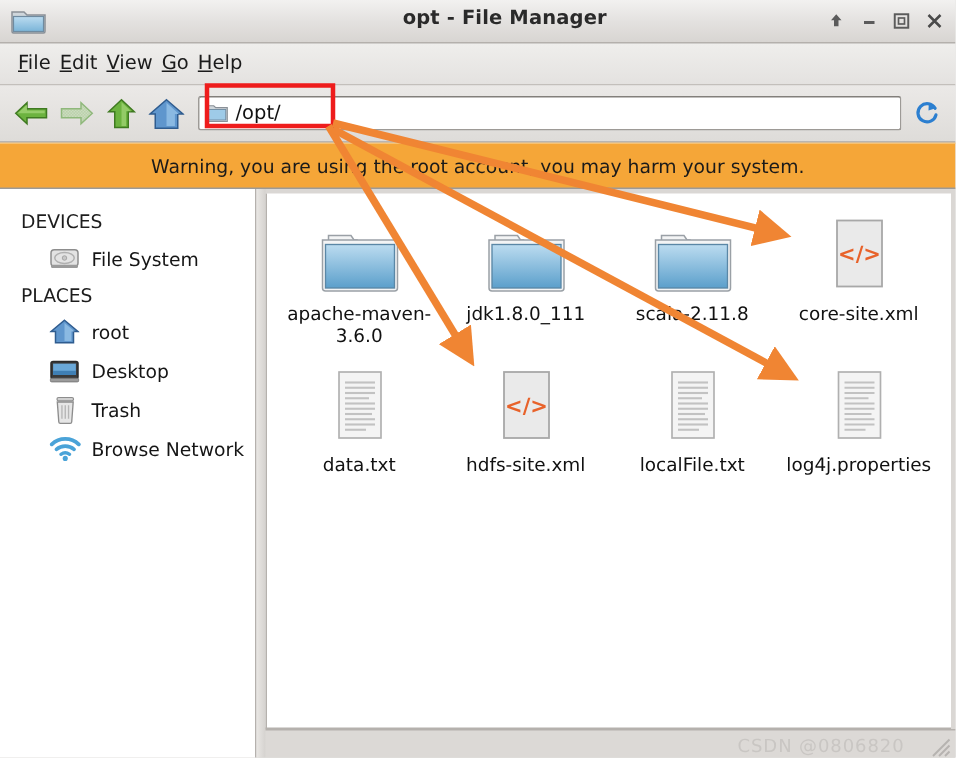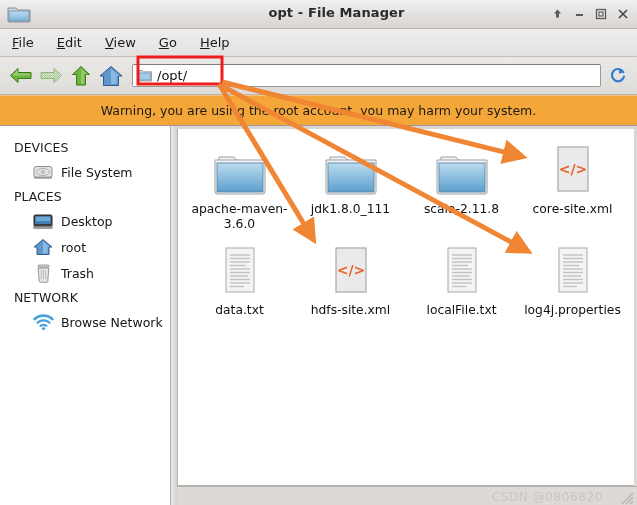--- a/index.html
+++ b/index.html
@@ -18,21 +18,21 @@
     border-bottom:1px solid #b4b0ac;}
   .tb-icon{position:absolute;left:6px;top:4px;width:26px;height:20px;}
   .tb-title{position:absolute;left:0;right:0;top:5px;text-align:center;
     font-size:13px;font-weight:bold;color:#2a2a2a;letter-spacing:.1px;padding-left:36px;}
   .tb-buttons{position:absolute;right:3px;top:2px;display:flex;gap:0px;}
   .tb-btn{width:22px;height:23px;display:flex;align-items:center;justify-content:center;
     cursor:default;}
   .tb-btn svg{display:block;}
 
   
-  .menubar{height:27px;display:flex;align-items:center;padding-left:9px;gap:17px;
+  .menubar{height:27px;display:flex;align-items:center;padding-left:9px;
     background:linear-gradient(#efeeec,#e4e2e0);
     border-bottom:1px solid #c3bfbb;}
   .menu-item{font-size:13px;color:#1b1b1b;padding:1px 3px;cursor:default;}
   .menu-item u{text-decoration:underline;}
 
   
   .toolbar{position:relative;height:38px;display:flex;align-items:center;
     background:linear-gradient(#ebe9e7,#dedcd9);
     border-bottom:1px solid #b9b5b1;padding:0 6px;box-sizing:border-box;justify-content:center;}
   .nav-btn{width:30px;height:30px;display:flex;align-items:center;justify-content:center;cursor:default;}
@@ -198,50 +198,49 @@
             <circle cx="10" cy="8" r="1.5" fill="#c7c7c7" stroke="#a0a0a0" stroke-width=".6"></circle>
             <rect x="1" y="12.5" width="18" height="2.2" rx="1" fill="#9b9b9b"></rect>
           </svg>
         </span>
         <span class="lb">File System</span>
       </div>
 
       <div class="sb-head">PLACES</div>
       <div class="sb-item">
         <span class="ic">
+          <svg width="20" height="18" viewBox="0 0 20 18">
+            <path d="M10 1.5 L19 9 H16 V16.5 H4 V9 H1 Z" fill="#5f96cd" stroke="#2f5c8f" stroke-width="1"></path>
+            <path d="M10 3.3 L16.8 9 H14.6 V15.4 H10 Z" fill="#8fbce4" opacity=".9"></path>
+          </svg>
+        </span>
+        <span class="lb">root</span>
+      </div>
+      <div class="sb-item">
+        <span class="ic">
           <svg width="20" height="17" viewBox="0 0 20 17">
             <rect x="1" y="2" width="18" height="11.5" rx="1.4" fill="#3a3a3a" stroke="#2a2a2a" stroke-width="1"></rect>
             <rect x="2.4" y="3.4" width="15.2" height="7.6" fill="#6aa8d8"></rect>
             <rect x="2.4" y="8.2" width="15.2" height="2.8" fill="#3f7fb4"></rect>
             <rect x="0.5" y="13.2" width="19" height="2.4" rx="1" fill="#9b9b9b" stroke="#787878" stroke-width=".6"></rect>
           </svg>
         </span>
         <span class="lb">Desktop</span>
-      </div>
-      <div class="sb-item">
-        <span class="ic">
-          <svg width="20" height="18" viewBox="0 0 20 18">
-            <path d="M10 1.5 L19 9 H16 V16.5 H4 V9 H1 Z" fill="#5f96cd" stroke="#2f5c8f" stroke-width="1"></path>
-            <path d="M10 3.3 L16.8 9 H14.6 V15.4 H10 Z" fill="#8fbce4" opacity=".9"></path>
-          </svg>
-        </span>
-        <span class="lb">root</span>
       </div>
       <div class="sb-item">
         <span class="ic">
           <svg width="17" height="19" viewBox="0 0 17 19">
             <rect x="3" y="1" width="11" height="2.2" rx="1" fill="#d0d0d0" stroke="#8d8d8d" stroke-width=".8"></rect>
             <path d="M3.2 4 h10.6 l-1 13.3 a1 1 0 0 1-1 0.9 H5.2 a1 1 0 0 1-1-0.9 Z" fill="#e6e6e6" stroke="#8d8d8d" stroke-width=".9"></path>
             <path d="M6.3 6.2 v9 M8.5 6.2 v9 M10.7 6.2 v9" stroke="#b5b5b5" stroke-width=".9"></path>
           </svg>
         </span>
         <span class="lb">Trash</span>
       </div>
 
-      <div class="sb-head">NETWORK</div>
       <div class="sb-item">
         <span class="ic">
           <svg width="21" height="17" viewBox="0 0 21 17">
             <path d="M1.5 5.2 A13 13 0 0 1 19.5 5.2" stroke="#4aa3d8" stroke-width="2.6" fill="none" stroke-linecap="round"></path>
             <path d="M4.6 8.6 A9 9 0 0 1 16.4 8.6" stroke="#4aa3d8" stroke-width="2.4" fill="none" stroke-linecap="round"></path>
             <path d="M7.6 11.9 A5 5 0 0 1 13.4 11.9" stroke="#4aa3d8" stroke-width="2.2" fill="none" stroke-linecap="round"></path>
             <circle cx="10.5" cy="14.6" r="1.7" fill="#4aa3d8"></circle>
           </svg>
         </span>
         <span class="lb">Browse Network</span>

